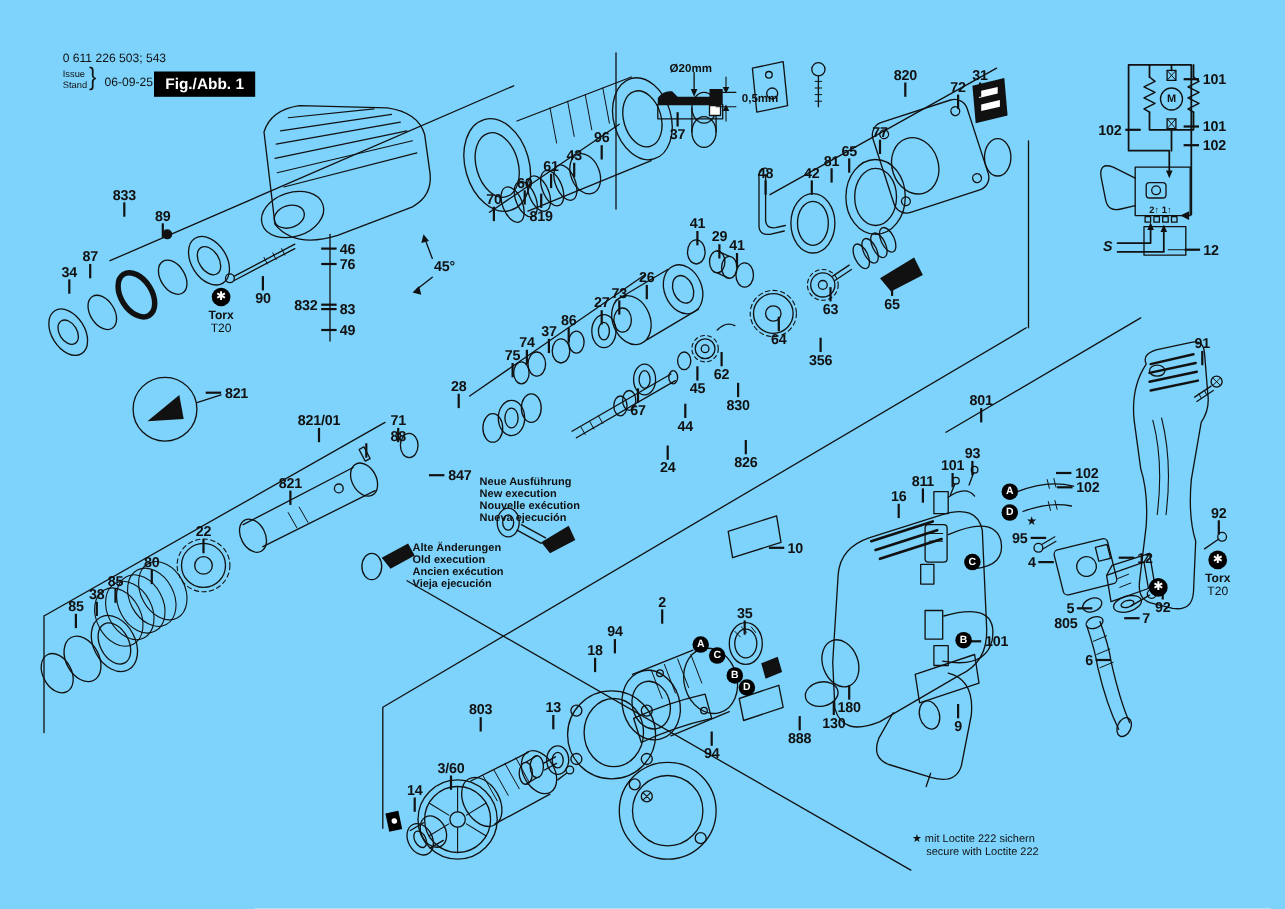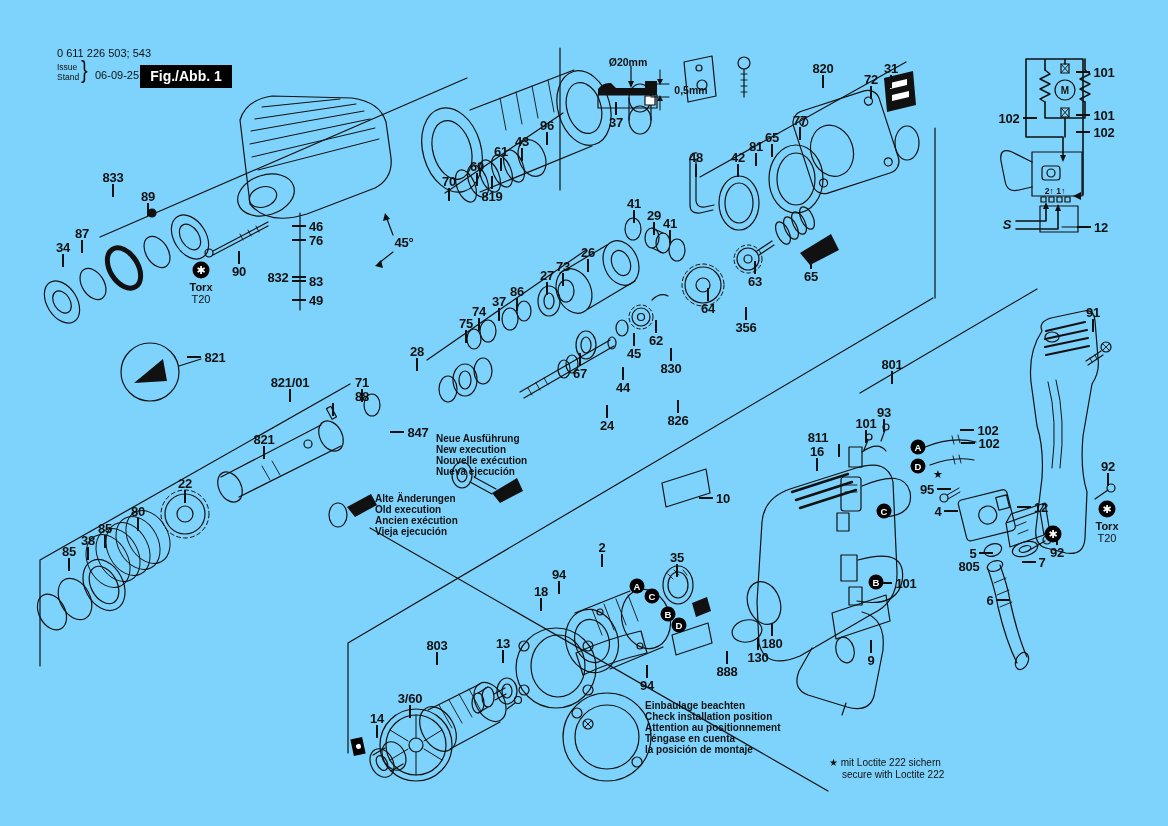--- a/index.html
+++ b/index.html
@@ -348,27 +348,20 @@
       <div>Neue Ausführung</div>
       <div>New execution</div>
       <div>Nouvelle exécution</div>
       <div>Nueva ejecución</div>
     </div>
   <div class="note" style="left:375px;top:493px">
       <div>Alte Änderungen</div>
       <div>Old execution</div>
       <div>Ancien exécution</div>
       <div>Vieja ejecución</div>
-    </div>
-  <div class="note" style="left:645px;top:700px">
-      <div>Einbaulage beachten</div>
-      <div>Check installation position</div>
-      <div>Attention au positionnement</div>
-      <div>Téngase en cuenta</div>
-      <div>la posición de montaje</div>
     </div>
   <div class="note reg loctite" style="left:829px;top:757px">
       <div>★ mit Loctite 222 sichern</div>
       <div>secure with Loctite 222</div>
     </div>
 
   <div id="labels">
       <div class="plabel" style="left: 113px; top: 177px;">833</div>
       <span class="stub" style="left: 112.3px; top: 184px; width: 1.4px; height: 13px;"></span>
       <div class="plabel" style="left: 148px; top: 196px;">89</div>
@@ -483,21 +476,21 @@
       <div class="plabel" style="left: 88px; top: 540px;">38</div>
       <span class="stub" style="left: 87.3px; top: 547px; width: 1.4px; height: 13px;"></span>
       <div class="plabel" style="left: 69px; top: 551px;">85</div>
       <span class="stub" style="left: 68.3px; top: 558px; width: 1.4px; height: 13px;"></span>
       <div class="plabel" style="left: 892px; top: 364px;">801</div>
       <span class="stub" style="left: 891.3px; top: 371px; width: 1.4px; height: 13px;"></span>
       <div class="plabel" style="left: 723px; top: 498px;">10</div>
       <span class="stub" style="left: 699.2px; top: 497.3px; width: 14px; height: 1.4px;"></span>
       <div class="plabel" style="left: 817px; top: 451px;">16</div>
       <span class="stub" style="left: 816.3px; top: 458px; width: 1.4px; height: 13px;"></span>
-      <div class="plabel" style="left: 818px; top: 437px;">811</div>
+      <div class="plabel" style="left: 839px; top: 437px;">811</div>
       <span class="stub" style="left: 838.3px; top: 444px; width: 1.4px; height: 13px;"></span>
       <div class="plabel" style="left: 866px; top: 423px;">101</div>
       <span class="stub" style="left: 865.3px; top: 430px; width: 1.4px; height: 13px;"></span>
       <div class="plabel" style="left: 884px; top: 412px;">93</div>
       <span class="stub" style="left: 883.3px; top: 419px; width: 1.4px; height: 13px;"></span>
       <div class="plabel" style="left: 988px; top: 430px;">102</div>
       <span class="stub" style="left: 960.3px; top: 429.3px; width: 14px; height: 1.4px;"></span>
       <div class="plabel" style="left: 989px; top: 443px;">102</div>
       <span class="stub" style="left: 961.3px; top: 442.3px; width: 14px; height: 1.4px;"></span>
       <div class="plabel" style="left: 927px; top: 489px;">95</div>

